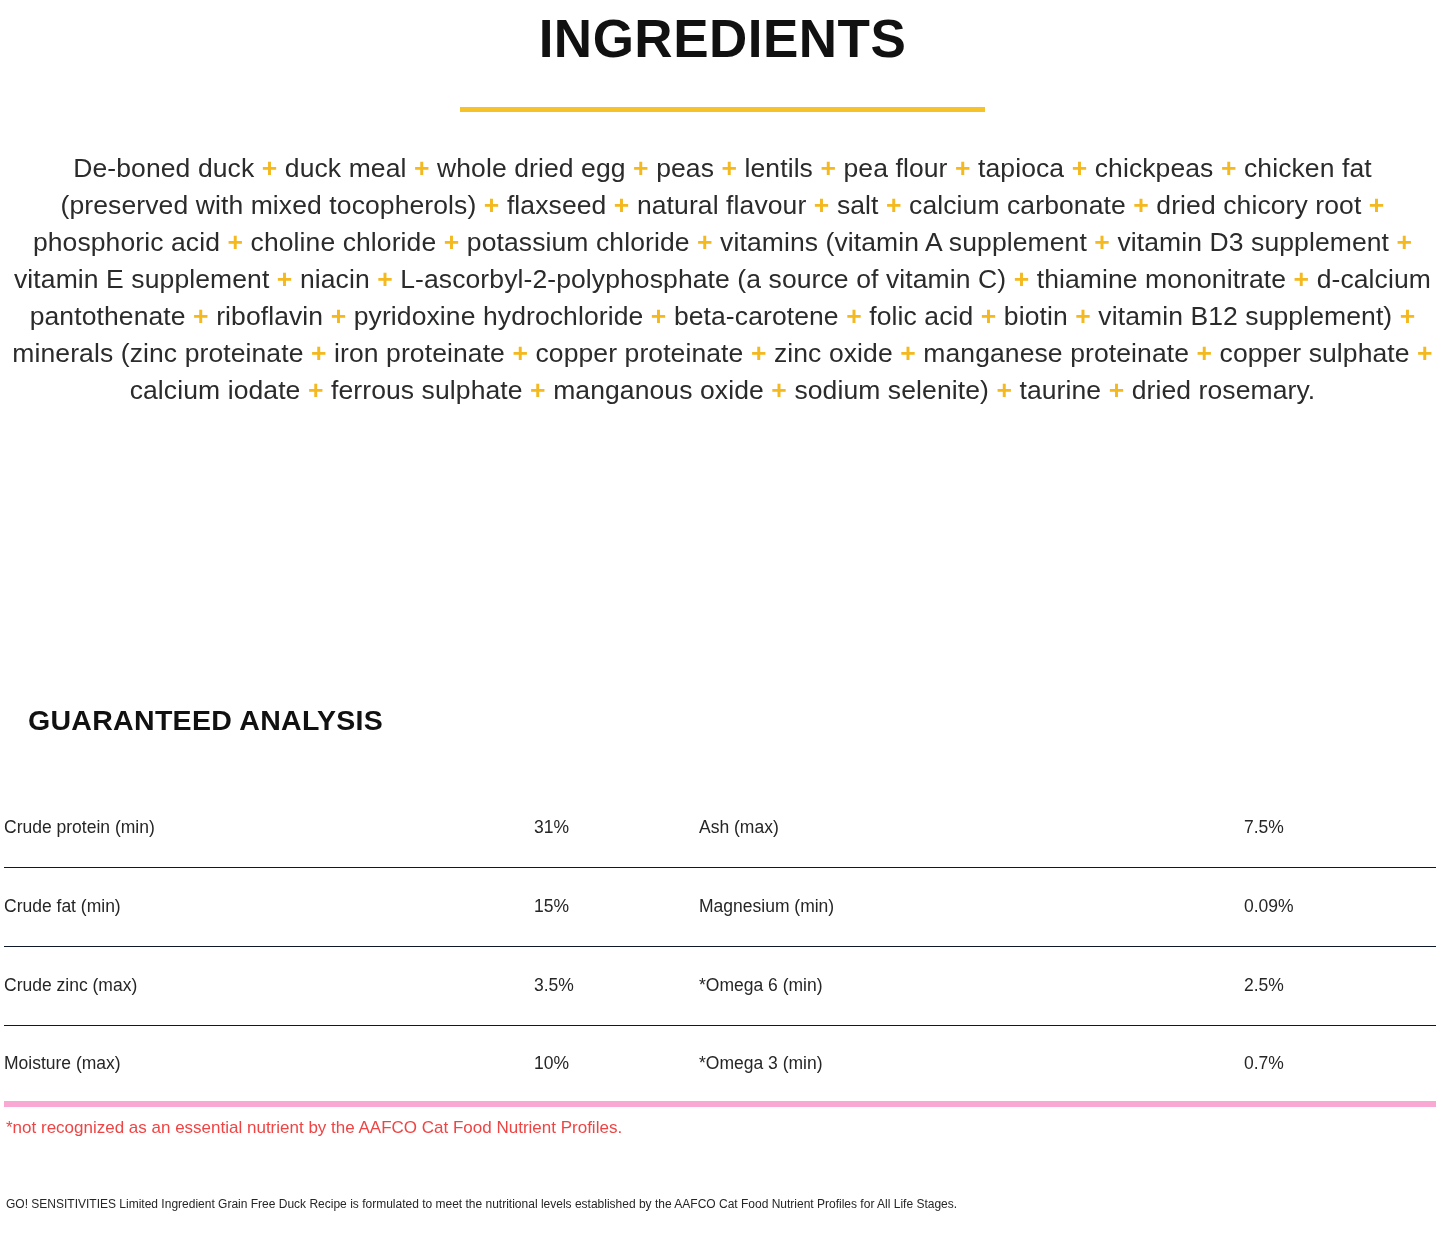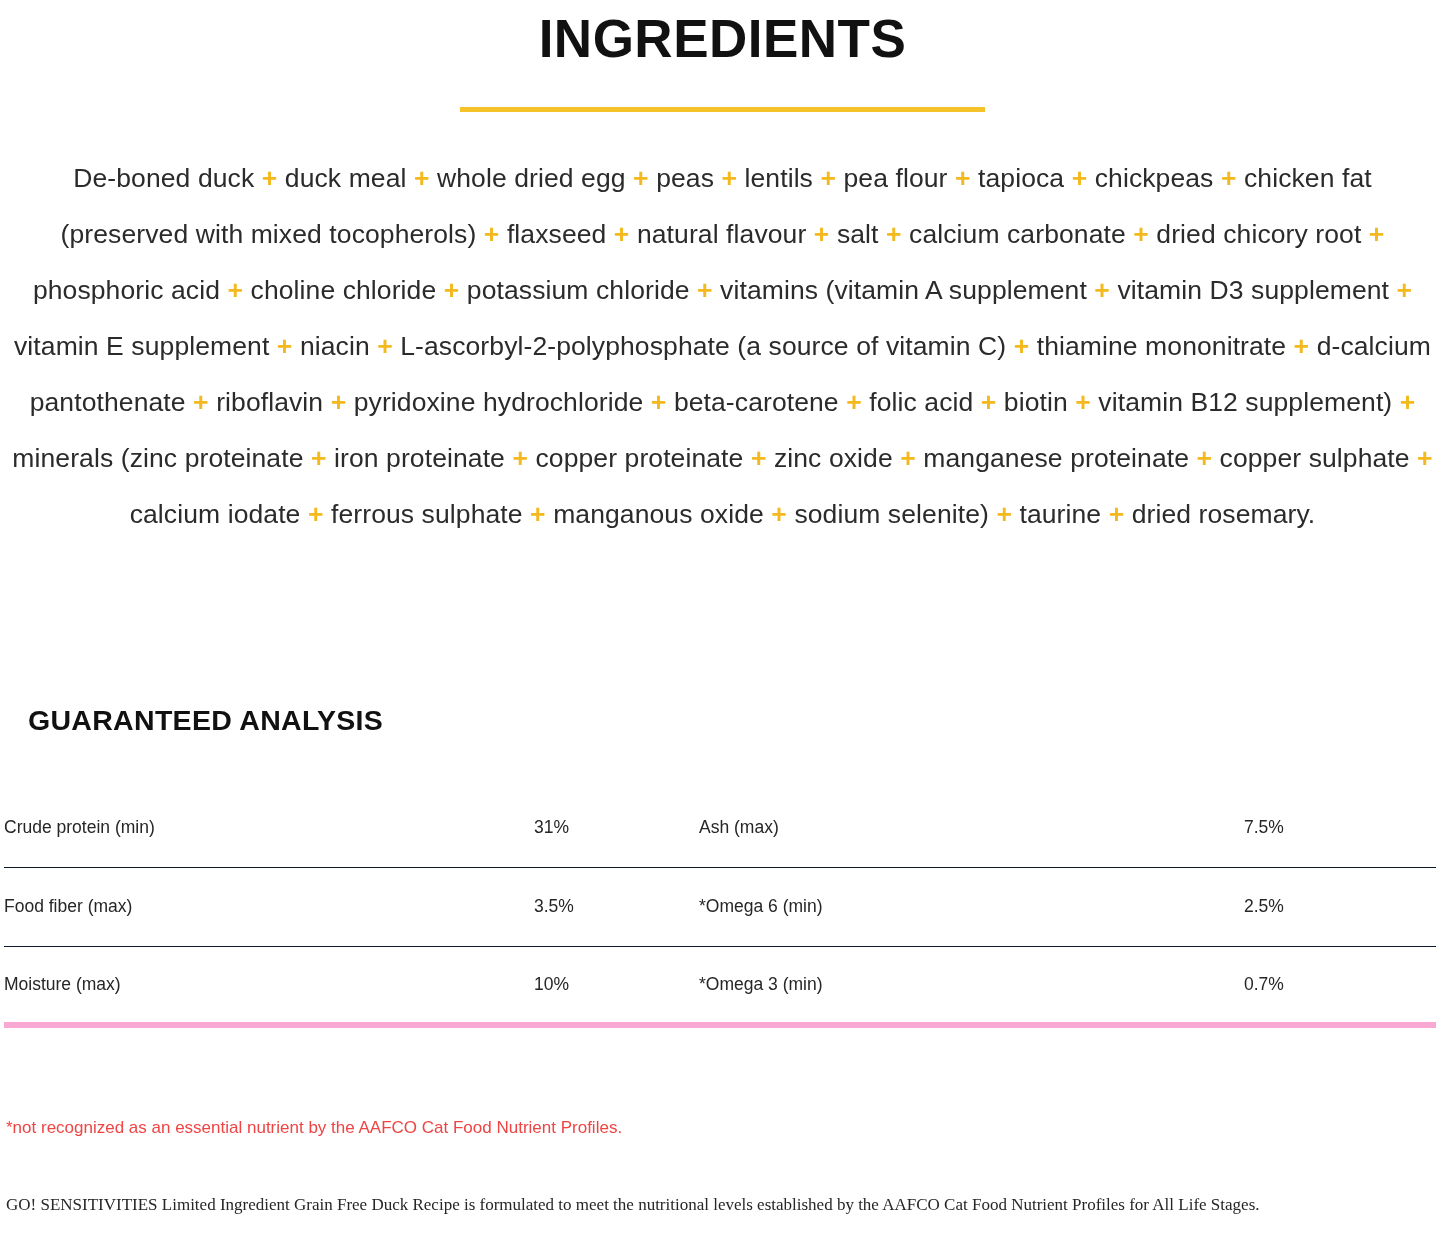--- a/index.html
+++ b/index.html
@@ -38,21 +38,21 @@
     height: 5px;
     background: #f6c22a;
     margin: 42px auto 0 auto;
   }
 
   
   .ing-body {
     margin: 38px 8px 0 8px;
     text-align: center;
     font-size: 26.5px;
-    line-height: 56px;
+    line-height: 37px;
     color: #2b2b2b;
     letter-spacing: 0.1px;
   }
   .plus {
     color: #f4b91e;
     font-weight: bold;
   }
 
   
   .ga-title {
@@ -95,24 +95,23 @@
     left: 6px;
     top: 1108px;
     font-size: 17px;
     color: #ef4444;
   }
   .disclaimer {
     position: absolute;
     left: 6px;
     top: 1182px;
     width: 1425px;
-    font-size: 17px;
+    font-size: 12px;
     line-height: 25px;
     color: #262626;
-    font-family: Liberation Serif, serif;
   }
 </style>
 </head>
 <body>
 
 <div class="page">
 
   <h1 class="ing-title">INGREDIENTS</h1>
   <div class="ing-rule"></div>
 
@@ -122,21 +121,27 @@
 
   <table class="ga-table">
     <tbody id="ga-body">
         <tr>
           <td class="col-label1">Crude protein (min)</td>
           <td class="col-val1">31%</td>
           <td class="col-label2">Ash (max)</td>
           <td class="col-val2">7.5%</td>
         </tr>
         <tr>
-          <td class="col-label1">Food fiber (max)</td>
+          <td class="col-label1">Crude fat (min)</td>
+          <td class="col-val1">15%</td>
+          <td class="col-label2">Magnesium (min)</td>
+          <td class="col-val2">0.09%</td>
+        </tr>
+        <tr>
+          <td class="col-label1">Crude zinc (max)</td>
           <td class="col-val1">3.5%</td>
           <td class="col-label2">*Omega 6 (min)</td>
           <td class="col-val2">2.5%</td>
         </tr>
         <tr>
           <td class="col-label1">Moisture (max)</td>
           <td class="col-val1">10%</td>
           <td class="col-label2">*Omega 3 (min)</td>
           <td class="col-val2">0.7%</td>
         </tr>

